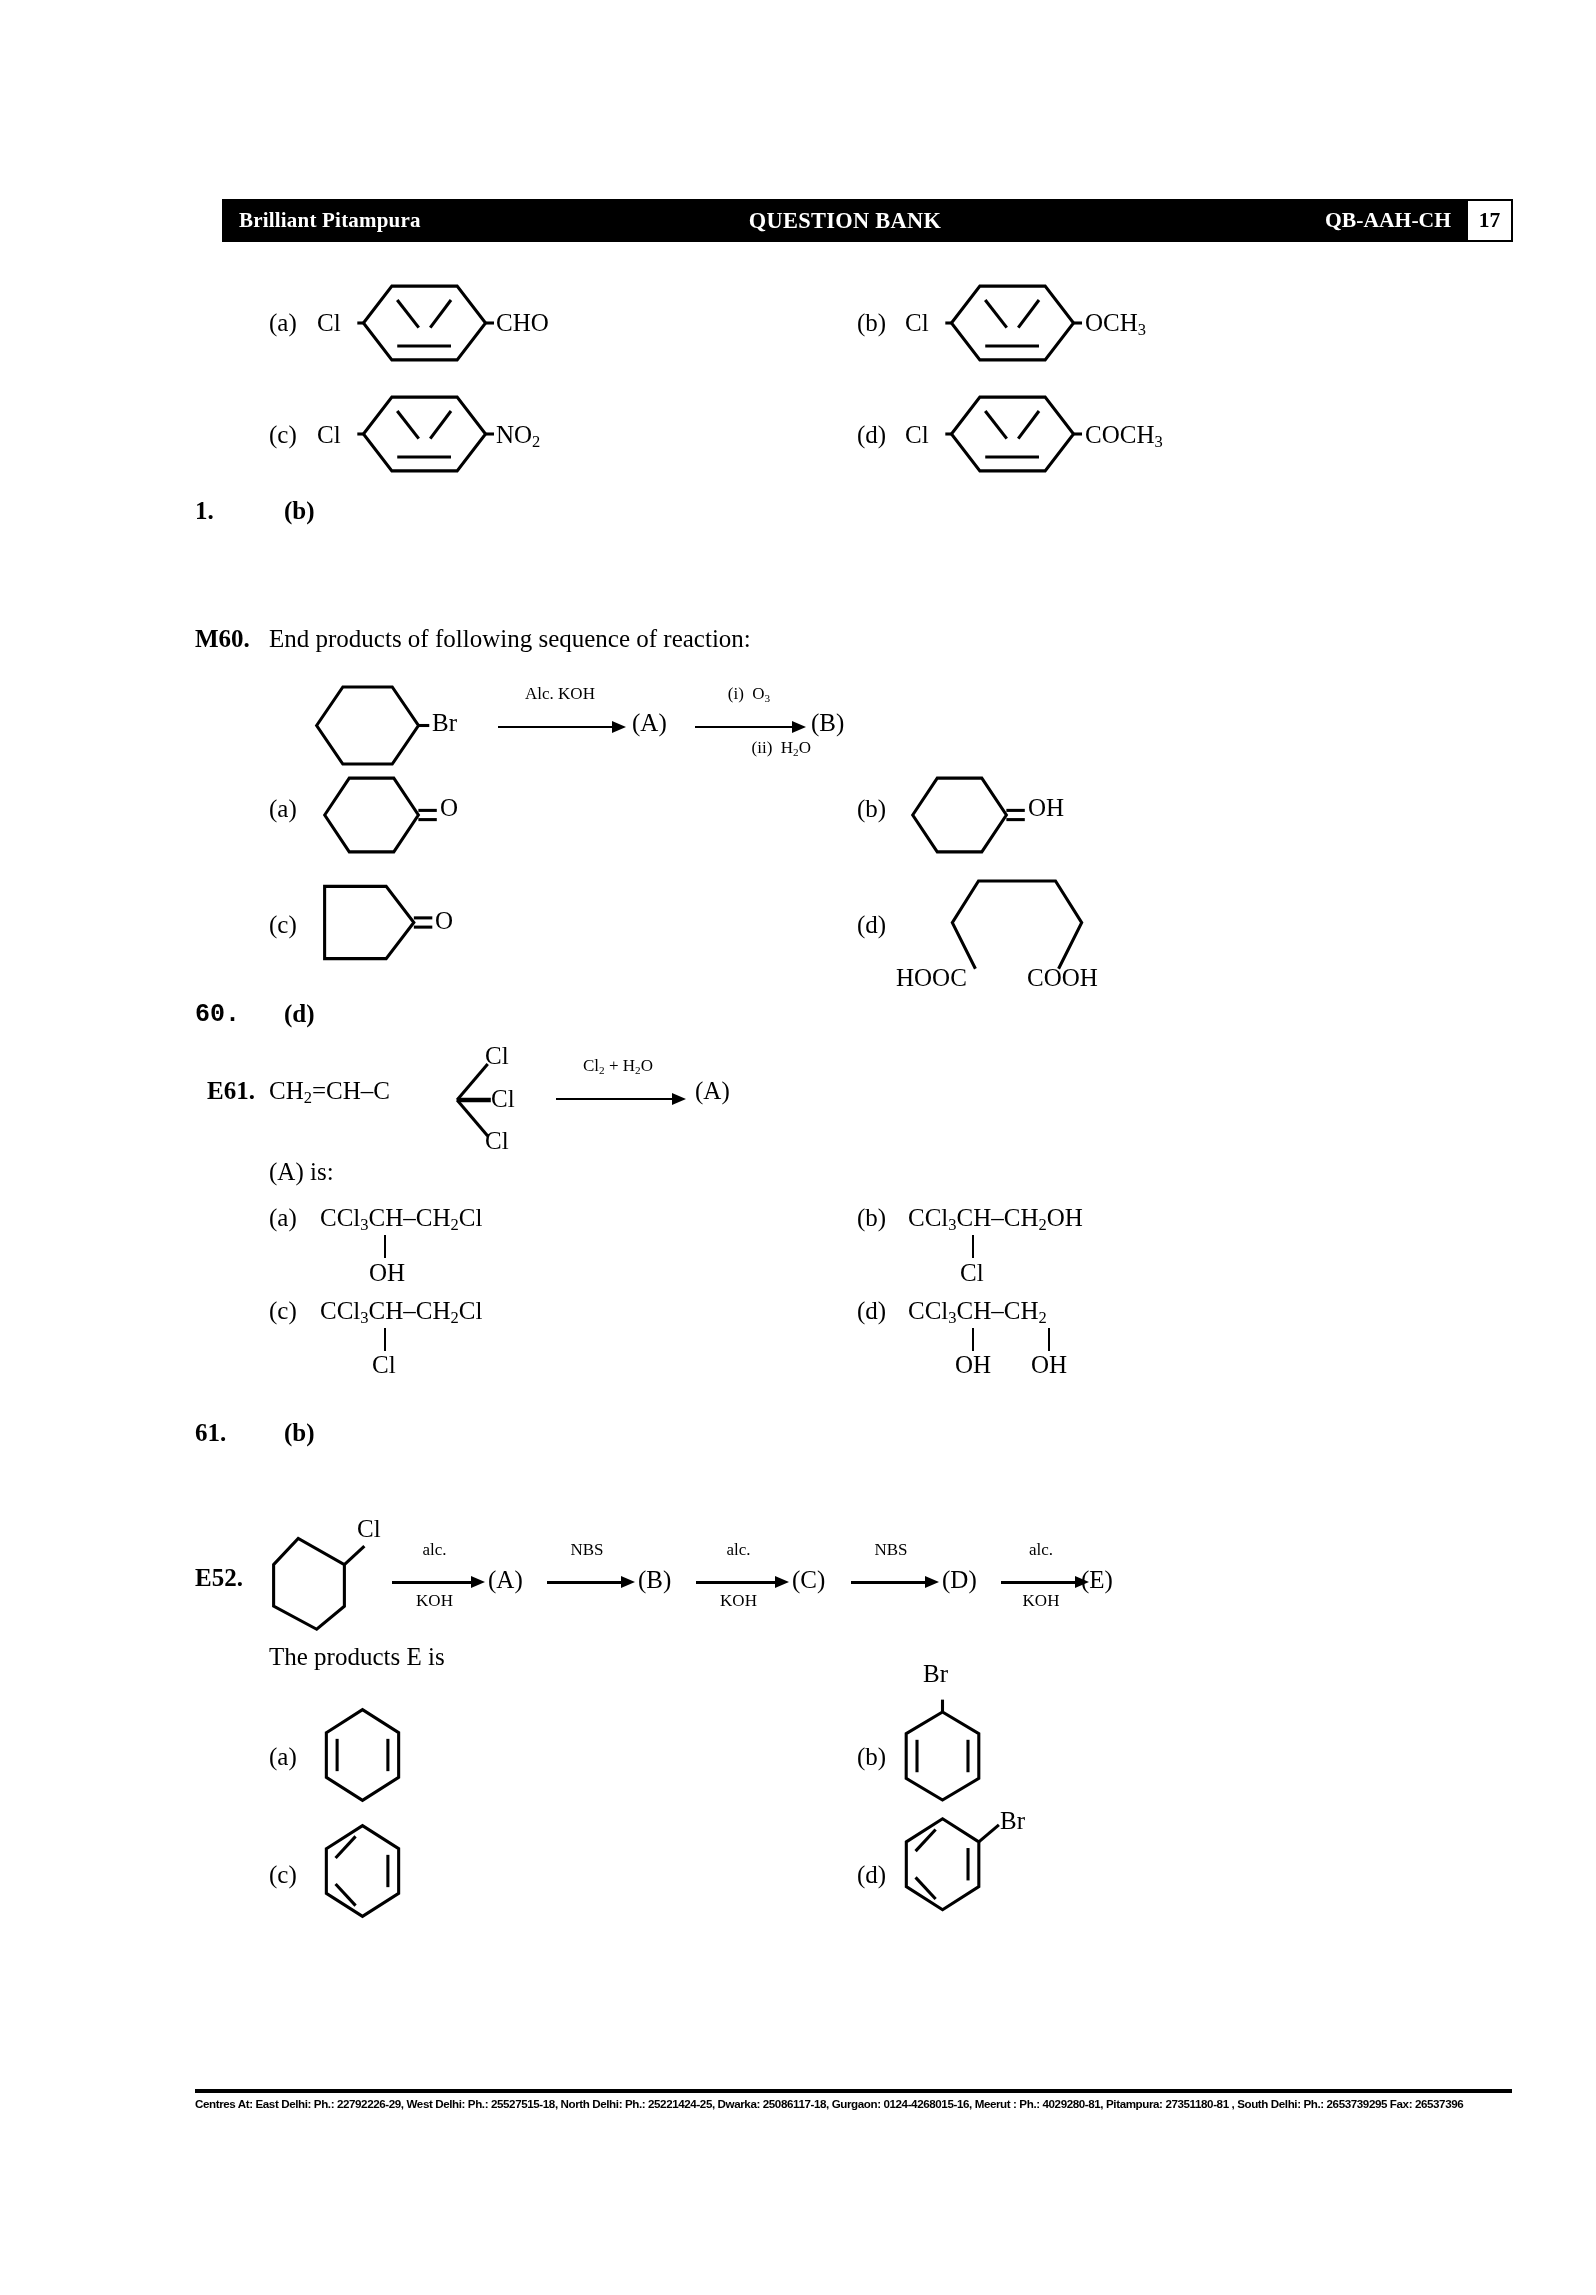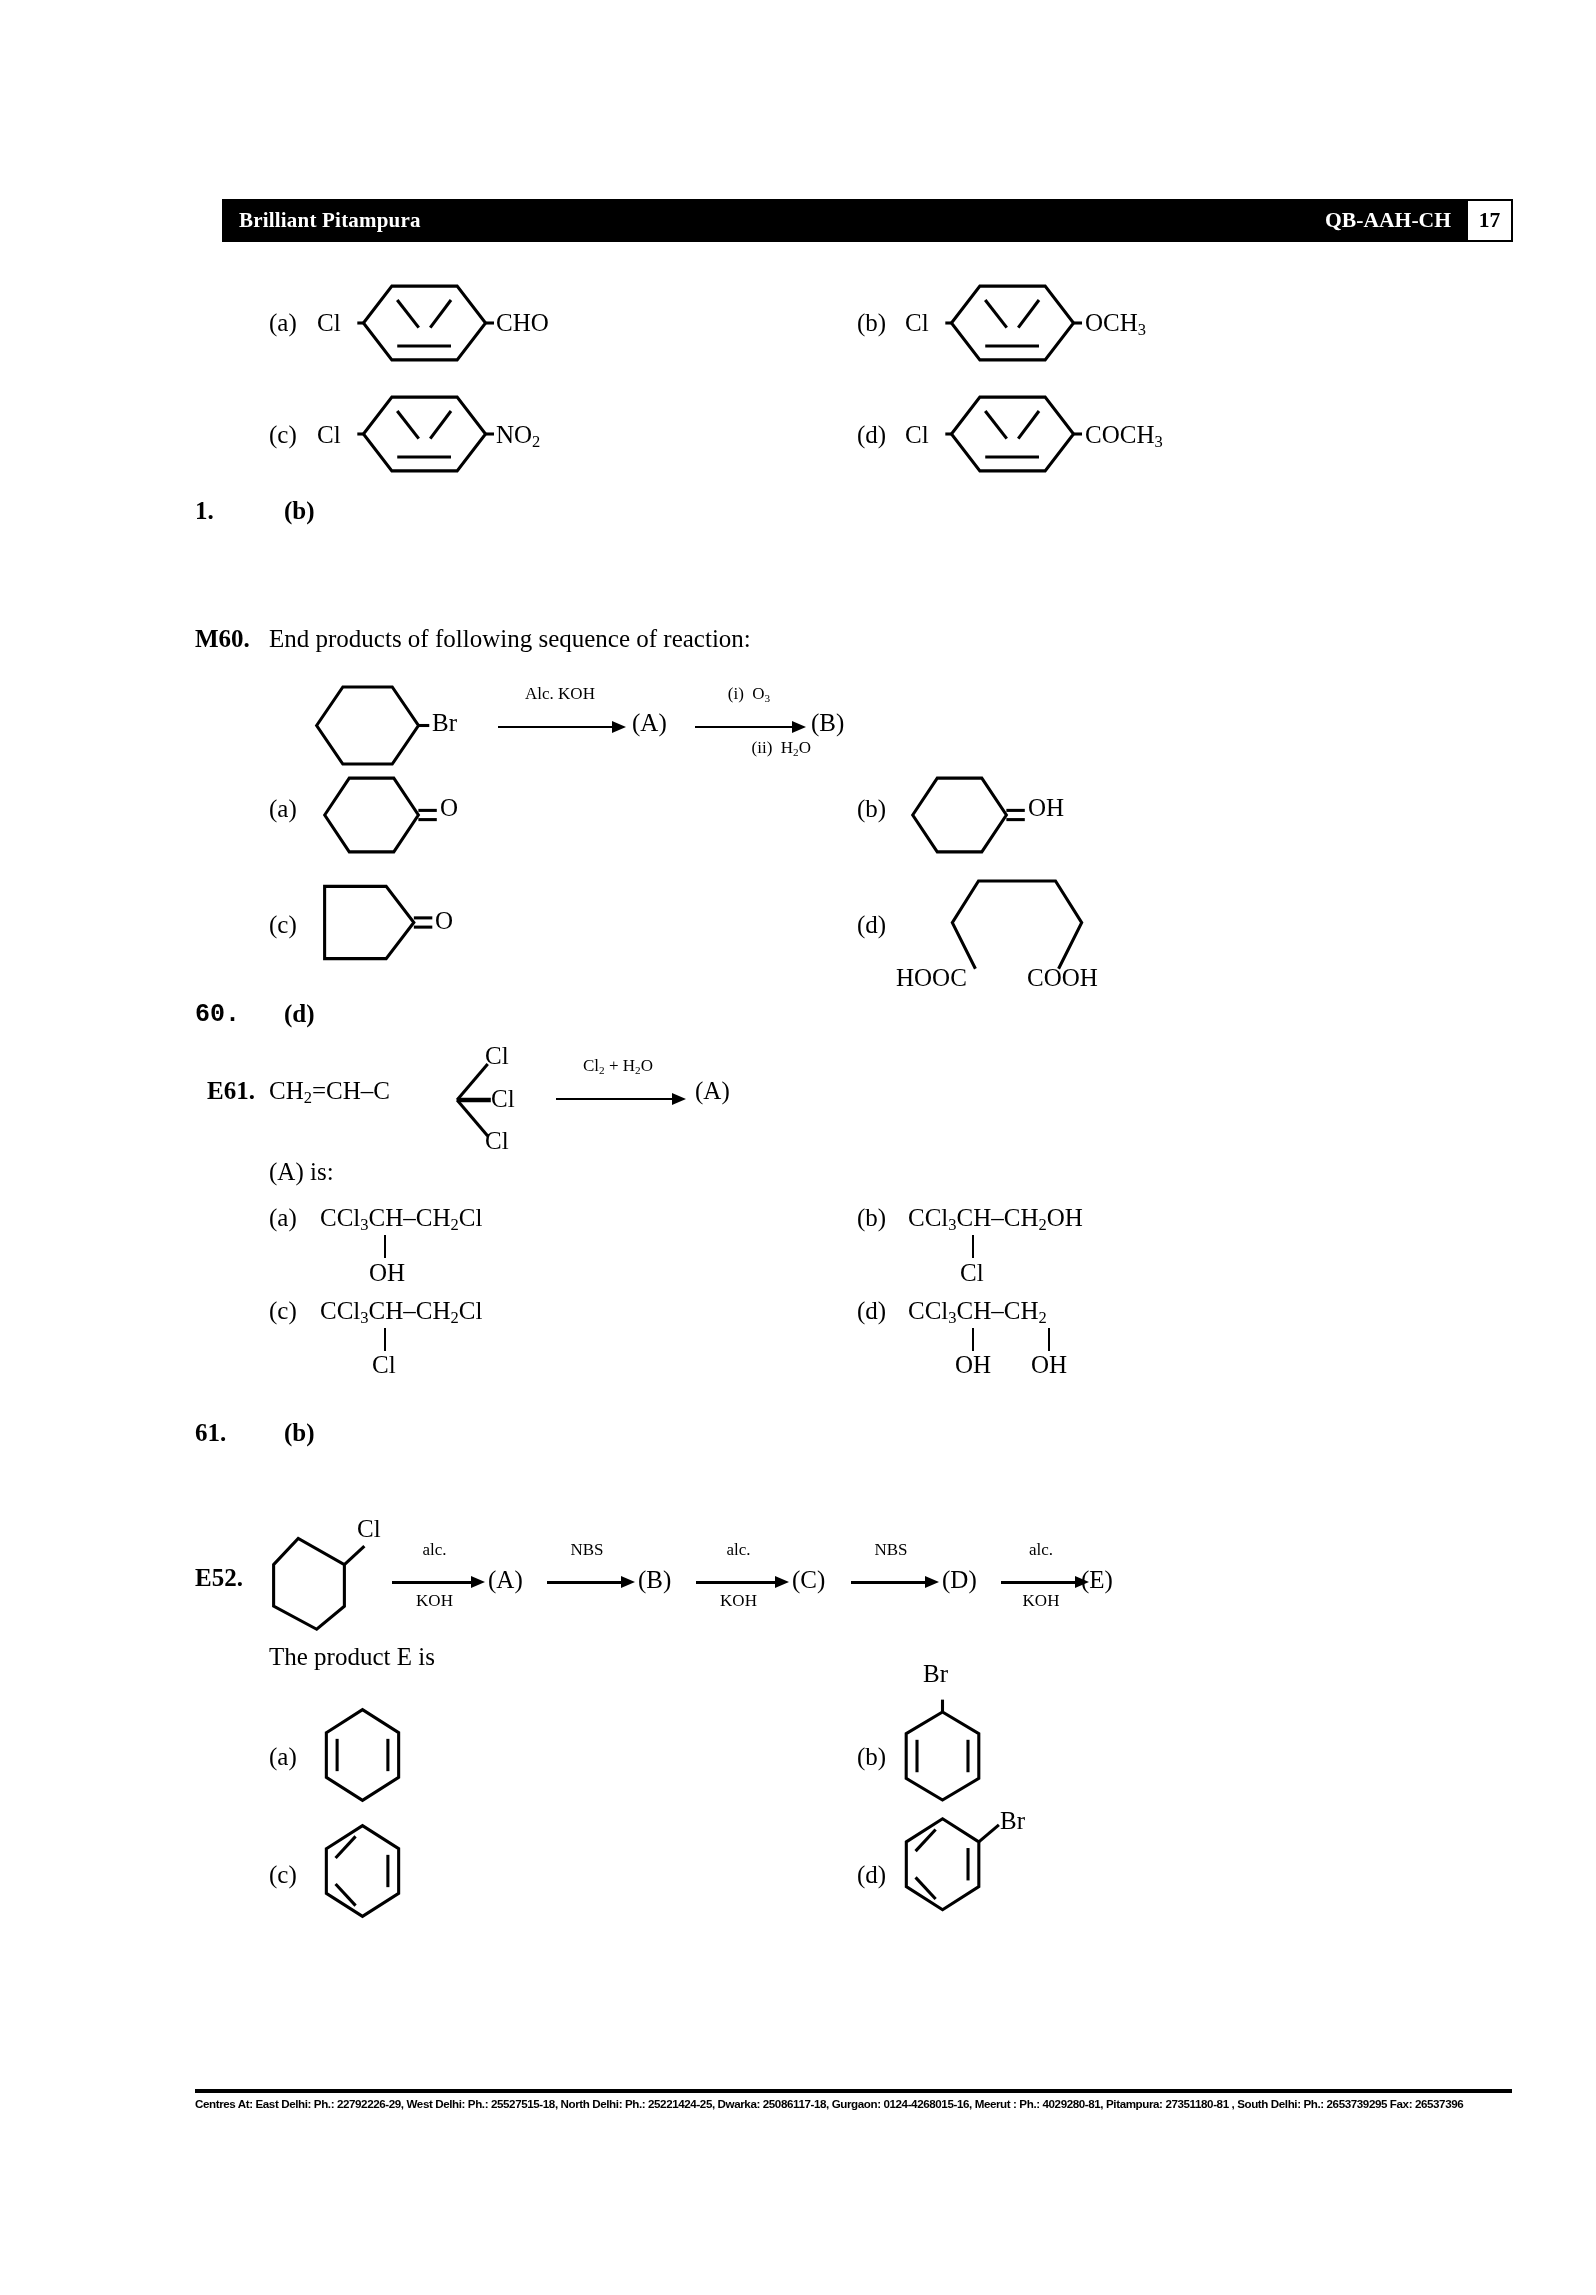--- a/index.html
+++ b/index.html
@@ -148,20 +148,21 @@
   }
 </style>
 </head>
 <body>
 
 <div class="page">
 
   <div class="header-bar">
     <div class="header-black">
       <span class="header-left">Brilliant Pitampura</span>
+      <span class="header-center">QUESTION BANK</span>
       <span class="header-right">QB-AAH-CH</span>
     </div>
     <div class="header-page">17</div>
   </div>
 
   <div class="mol" style="left:269px; top:309px;">
     <span class="t fs30" style="left:0; top:0;">(a)</span>
   </div>
   <div class="mol" style="left:317px; top:309px;">
     <span class="t fs30" style="left:0; top:0;">Cl</span>
@@ -400,21 +401,21 @@
   <span class="t fs30" style="left:942px; top:1566px;">(D)</span>
 
   <div class="rxn" style="left:1001px; top:1566px;">
     <span class="lbl-above" style="left:0px; top:-26px; width:80px;">alc.</span>
     <div class="arrow-shaft" style="left:0px; top:15.4px; width:76px;"></div>
     <div class="arrow-head" style="left:74px; top:10px;"></div>
     <span class="lbl-below" style="left:0px; top:25px; width:80px;">KOH</span>
   </div>
   <span class="t fs30" style="left:1081px; top:1566px;">(E)</span>
 
-  <span class="t fs30" style="left:269px; top:1643px;">The product E is</span>
+  <span class="t fs30" style="left:269px; top:1643px;">The products E is</span>
 
   <span class="t fs30" style="left:269px; top:1743px;">(a)</span>
   <div class="hexwrap" style="left:320px; top:1705px;">
     <svg class="hex-svg" width="85" height="100" viewBox="0 0 110 130">
       <polygon points="8,36 55,6 102,36 102,94 55,124 8,94" fill="none" stroke="#000" stroke-width="4"></polygon>
       <line x1="22" y1="44" x2="22" y2="86" stroke="#000" stroke-width="4"></line>
       <line x1="88" y1="44" x2="88" y2="86" stroke="#000" stroke-width="4"></line>
     </svg>
   </div>
 

